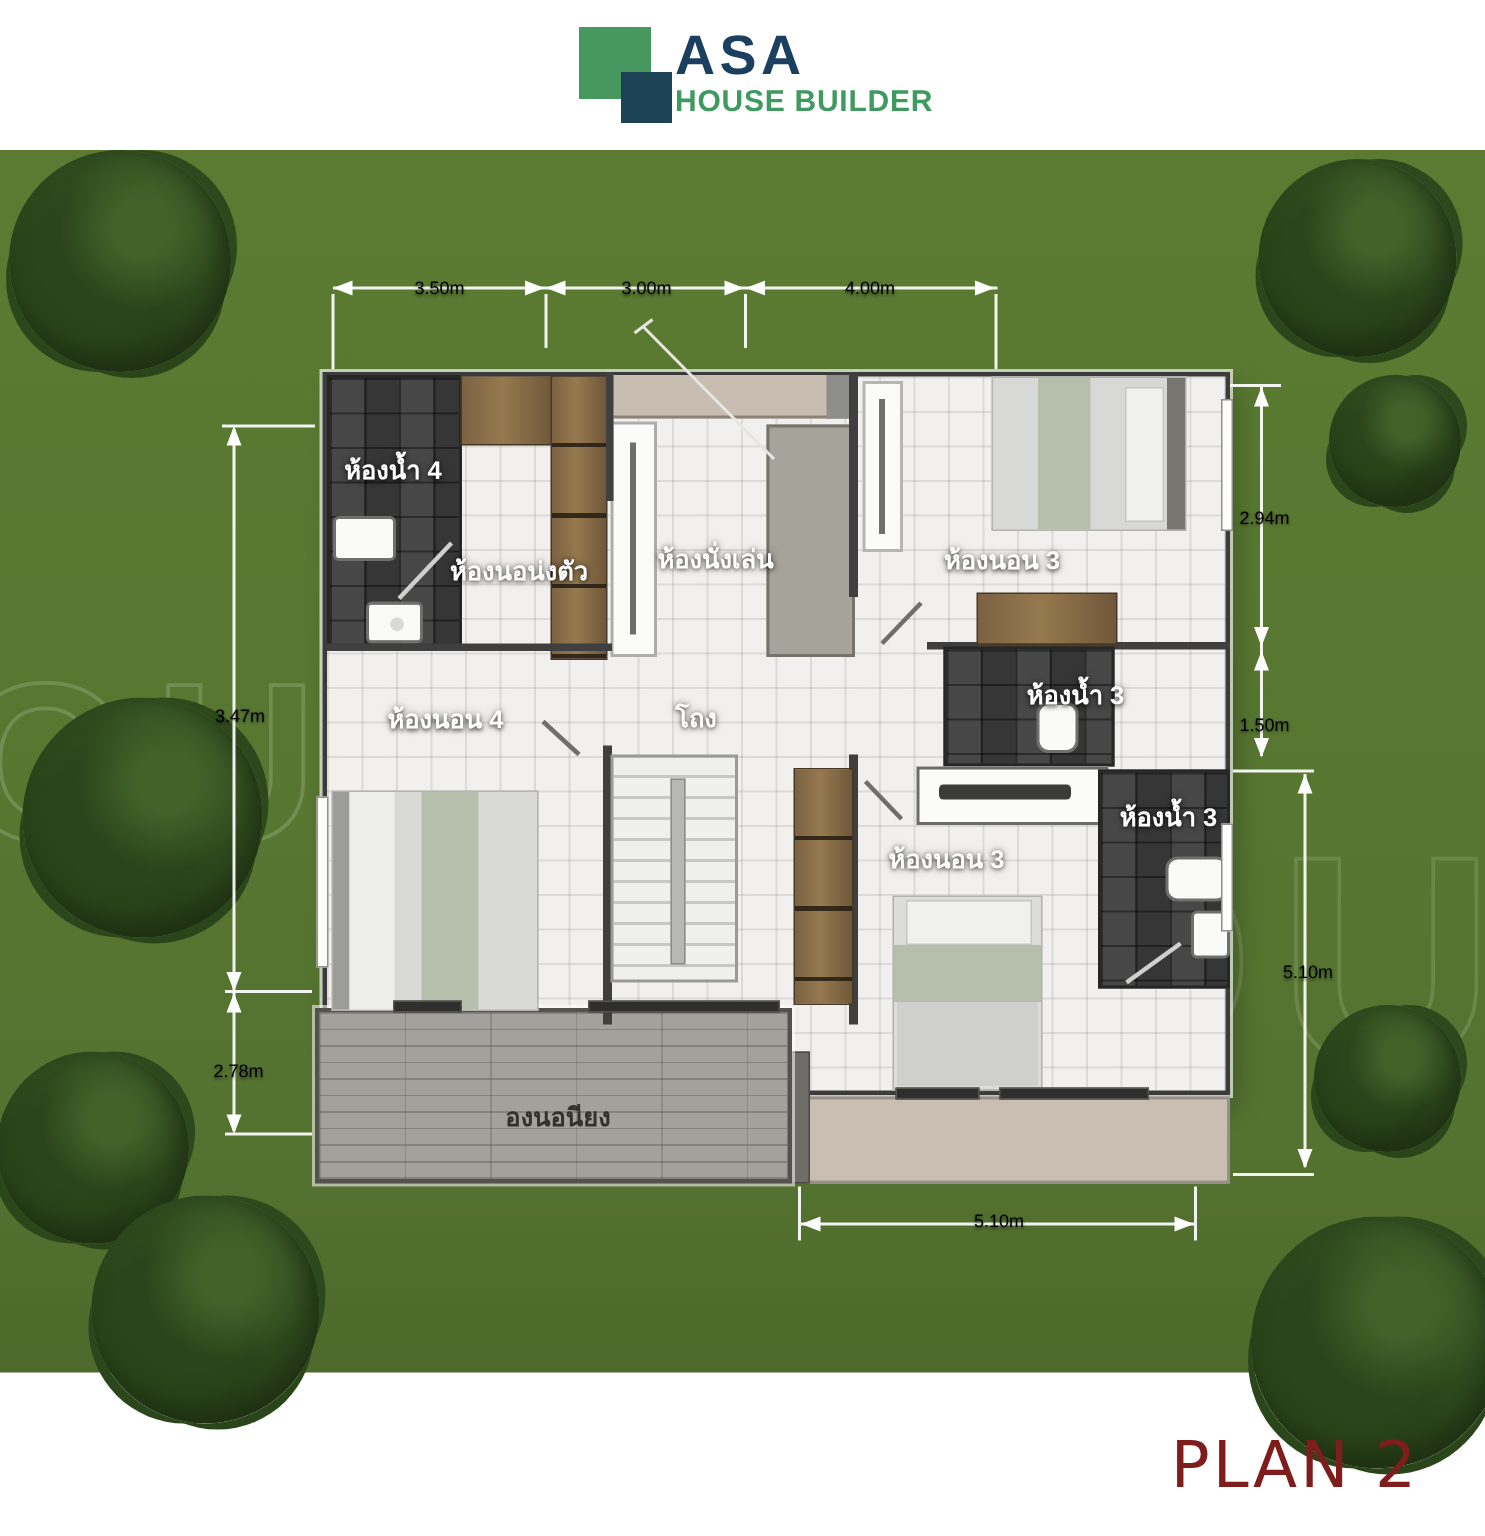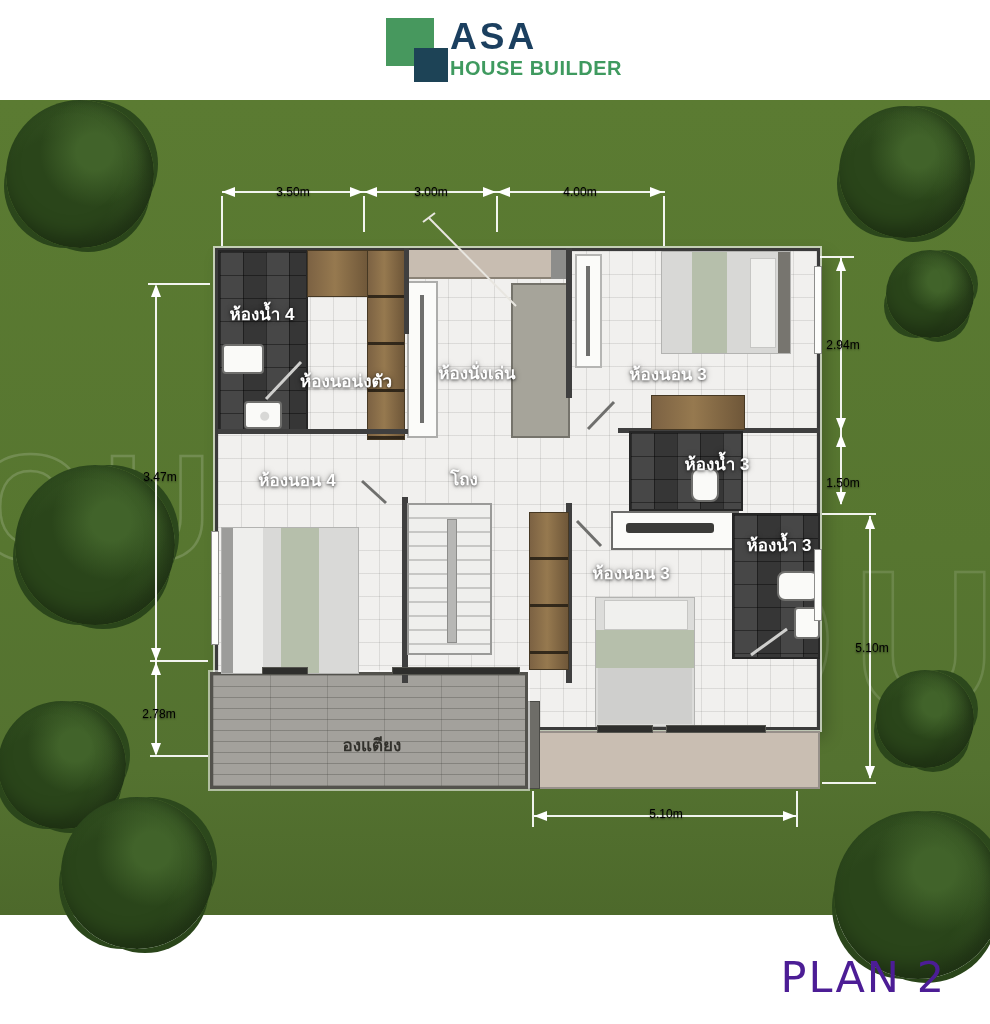--- a/index.html
+++ b/index.html
@@ -36,21 +36,21 @@
   .arr.l{border-top:5px solid transparent;border-bottom:5px solid transparent;border-right:13px solid #fff}
   .arr.r{border-top:5px solid transparent;border-bottom:5px solid transparent;border-left:13px solid #fff}
   .arr.u{border-left:5px solid transparent;border-right:5px solid transparent;border-bottom:13px solid #fff}
   .arr.d{border-left:5px solid transparent;border-right:5px solid transparent;border-top:13px solid #fff}
   .logo{z-index:9}
   .sq-g{position:absolute;left:2px;top:4px;width:48px;height:48px;background:#47985e}
   .sq-n{position:absolute;left:30px;top:34px;width:34px;height:34px;background:#1d4356}
   .brand{position:absolute;left:66px;top:4px}
   .brand-abbr{font-size:37px;font-weight:700;color:#1b3f5f;letter-spacing:3px;line-height:1}
   .brand-name{font-size:20px;font-weight:700;color:#3f9a5f;letter-spacing:.5px;line-height:1.15;margin-top:2px}
-  .plan-title{color:#4c1d95;font-size:43px;letter-spacing:2px;font-weight:500;z-index:9;font-family:"DejaVu Sans",sans-serif}
+  .plan-title{color:#7f1d1d;font-size:43px;letter-spacing:2px;font-weight:500;z-index:9;font-family:"DejaVu Sans",sans-serif}
   svg{position:absolute;left:0;top:0}
 </style>
 </head>
 <body>
 
 <div id="page">
 
   <div class="abs logo" style="left:384px;top:14px;width:280px;height:76px">
     <div class="sq-g"></div>
     <div class="sq-n"></div>
@@ -152,21 +152,21 @@
 
   <div class="abs rlabel" style="left:262px;top:313px">ห้องน้ำ 4</div>
   <div class="abs rlabel" style="left:346px;top:380px">ห้องนอน่งตัว</div>
   <div class="abs rlabel" style="left:477px;top:372px">ห้องนั่งเล่น</div>
   <div class="abs rlabel" style="left:668px;top:373px">ห้องนอน 3</div>
   <div class="abs rlabel" style="left:464px;top:478px">โถง</div>
   <div class="abs rlabel" style="left:297px;top:479px">ห้องนอน 4</div>
   <div class="abs rlabel" style="left:717px;top:463px">ห้องน้ำ 3</div>
   <div class="abs rlabel" style="left:779px;top:544px">ห้องน้ำ 3</div>
   <div class="abs rlabel" style="left:631px;top:572px">ห้องนอน 3</div>
-  <div class="abs rlabel darktx" style="left:372px;top:744px">องแตียง</div>
+  <div class="abs rlabel darktx" style="left:372px;top:744px">องนอนียง</div>
 
   <div class="abs dtick" style="left:221px;top:196px;width:2px;height:50px"></div>
   <div class="abs dtick" style="left:363px;top:196px;width:2px;height:36px"></div>
   <div class="abs dtick" style="left:496px;top:196px;width:2px;height:36px"></div>
   <div class="abs dtick" style="left:663px;top:196px;width:2px;height:50px"></div>
   <div class="abs dline" style="left:222px;top:191px;width:443px;height:2px"></div>
   <div class="abs arr l" style="left:222px;top:187px"></div>
   <div class="abs arr r" style="left:350px;top:187px"></div>
   <div class="abs arr l" style="left:364px;top:187px"></div>
   <div class="abs arr r" style="left:483px;top:187px"></div>

